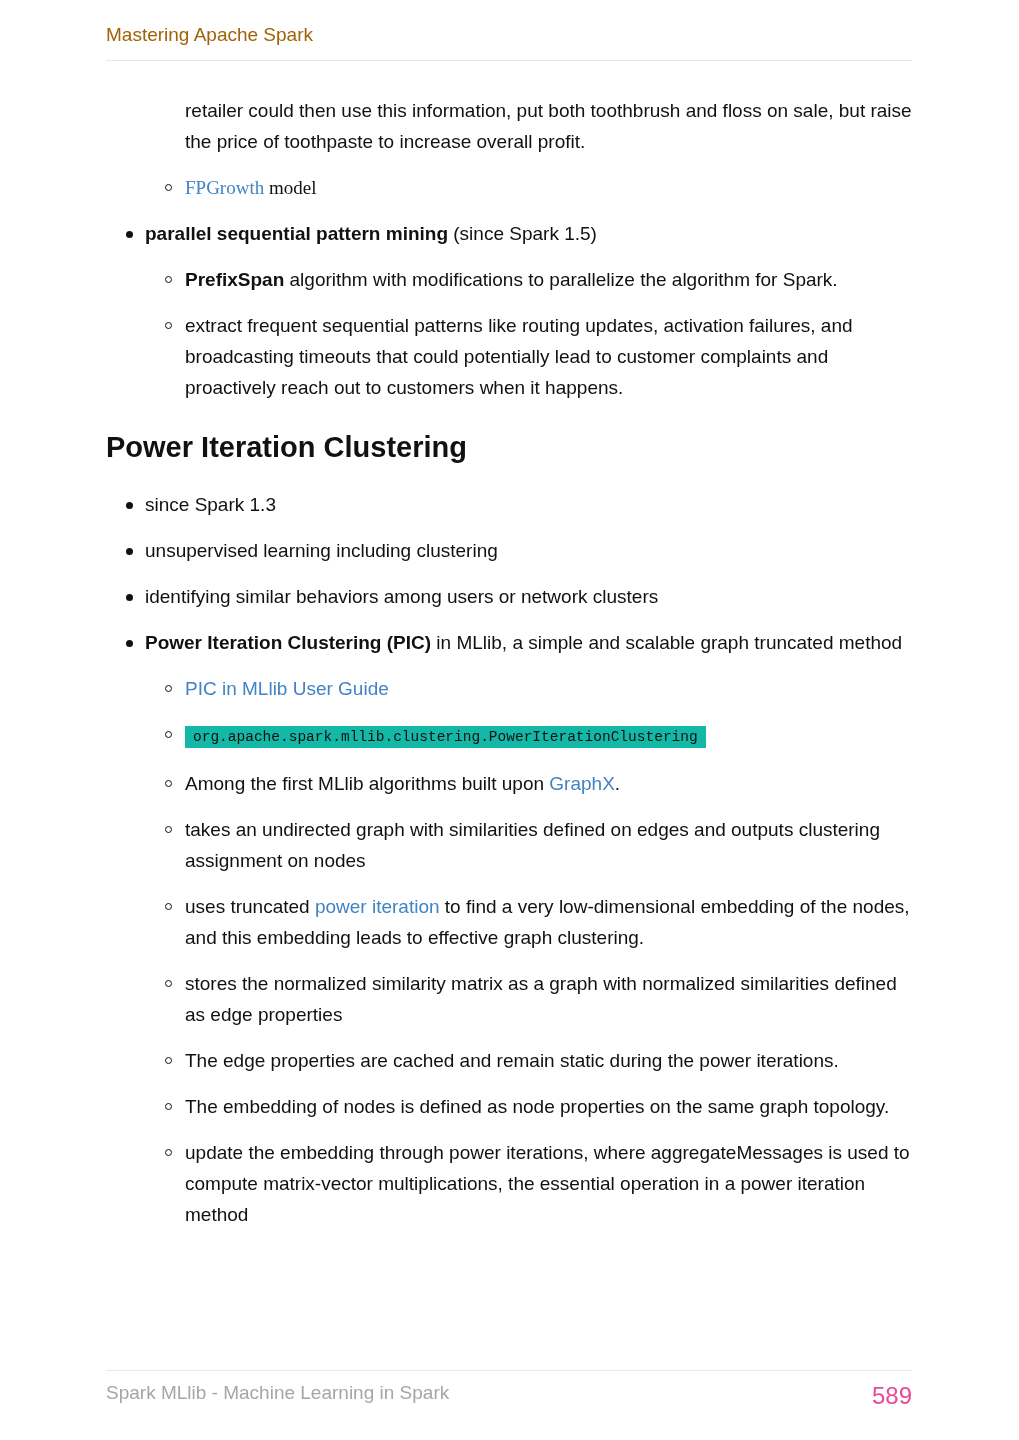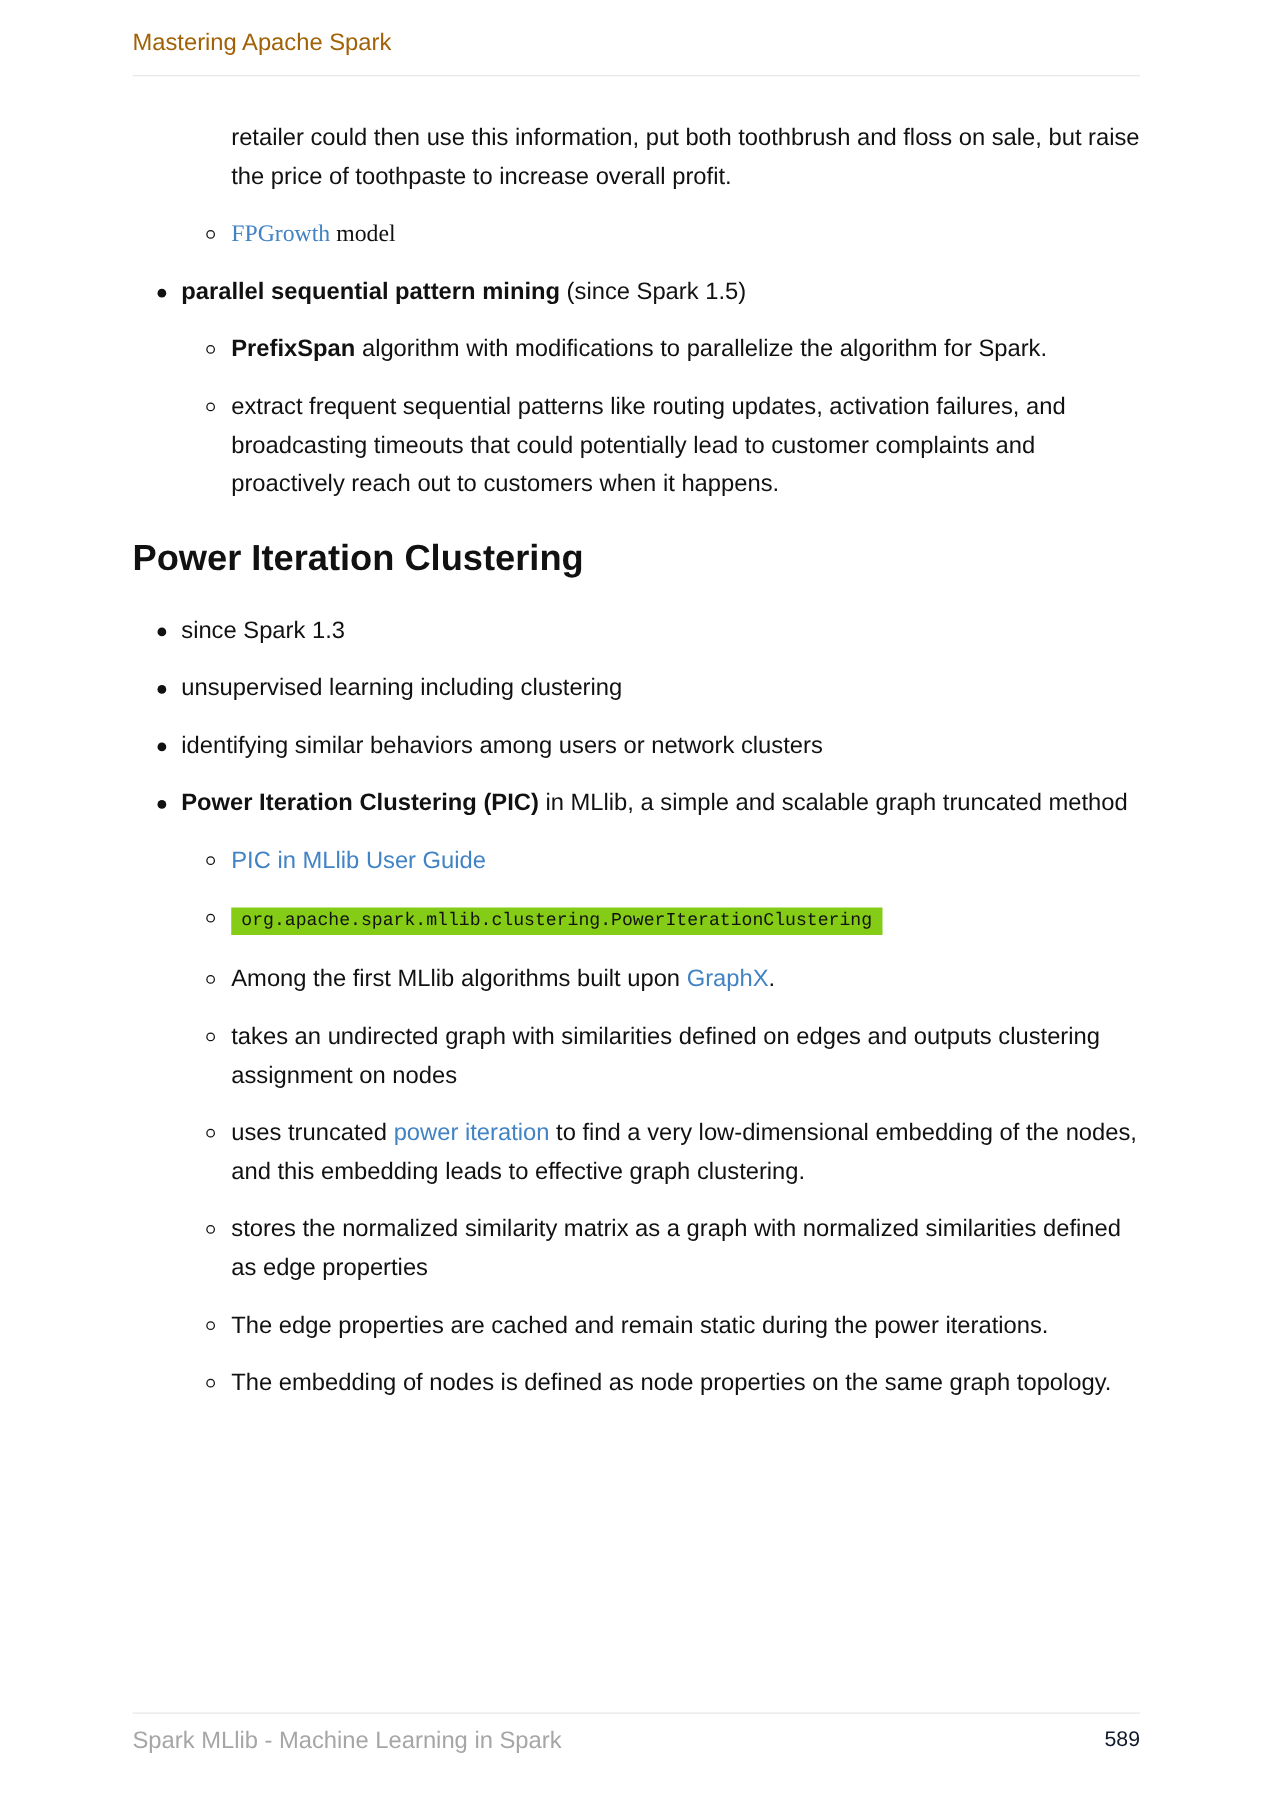--- a/index.html
+++ b/index.html
@@ -1,36 +1,36 @@
 <!DOCTYPE html>
 <html><head>
 <meta charset="utf-8">
 <style>
   html, body { margin:0; padding:0; background:#fff; }
   body { width:1019px; height:1440px; position:relative; font-family:"Liberation Sans", sans-serif; color:#111; overflow:hidden; }
   .header { position:absolute; left:106px; top:24px; width:806px; font-size:19px; color:#a16207; }
   .hr-top { position:absolute; left:106px; top:60px; width:806px; height:1px; background:#e8e8e8; }
   .hr-bot { position:absolute; left:106px; top:1370px; width:806px; height:1px; background:#e8e8e8; }
   .footer-left { position:absolute; left:106px; top:1382px; font-size:19px; color:#a6a6a6;text-align:right; }
-  .footer-right { position:absolute; right:107px; top:1382px; font-size:17px; color:#0f172a; }
+  .footer-right { position:absolute; right:107px; top:1382px; font-size:24px; color:#ec4899; }
   .content { position:absolute; left:106px; top:95px; width:806px; font-size:19px; line-height:31px; }
   p { margin:0; }
   ul { margin:0; padding:0; list-style:none; }
   li { position:relative; }
   .l1 > li { padding-left:39px; margin-bottom:15px; }
   .l1 > li::before { content:""; position:absolute; left:20px; top:13px; width:7px; height:7px; border-radius:50%; background:#111; }
   .l2 { margin-top:15px; }
   .l2 > li { padding-left:40px; margin-bottom:15px; }
   .l2 > li::before { content:""; position:absolute; left:20px; top:12px; width:5px; height:5px; border-radius:50%; border:1.5px solid #111; }
   .l2 > li:last-child { margin-bottom:0; }
   .cont { padding-left:79px; margin-bottom:15px; }
   a { color:#4183c4; text-decoration:none; }
   b { font-weight:bold; }
   h2 { font-size:29px; font-weight:bold; margin:26px 0 24px 0; line-height:36px; }
-  code { font-family:"Liberation Mono", monospace; font-size:14.5px; background:#84cc16; padding:3px 8px; }
+  code { font-family:"Liberation Mono", monospace; font-size:14.5px; background:#14b8a6; padding:3px 8px; }
 </style>
 </head>
 <body>
 
 <div class="header">Mastering Apache Spark</div>
 <div class="hr-top"></div>
 
 <div class="content">
   <p class="cont">retailer could then use this information, put both toothbrush and floss on sale, but raise the price of toothpaste to increase overall profit.</p>
   <ul class="l2" style="margin-top:0; margin-left:0;">
@@ -57,20 +57,21 @@
       <b>Power Iteration Clustering (PIC)</b><span> in MLlib, a simple and scalable graph truncated method</span>
       <ul class="l2">
         <li><a href="#">PIC in MLlib User Guide</a></li>
         <li><code>org.apache.spark.mllib.clustering.PowerIterationClustering</code></li>
         <li><span>Among the first MLlib algorithms built upon </span><a href="#">GraphX</a><span>.</span></li>
         <li>takes an undirected graph with similarities defined on edges and outputs clustering assignment on nodes</li>
         <li><span>uses truncated </span><a href="#">power iteration</a><span> to find a very low-dimensional embedding of the nodes, and this embedding leads to effective graph clustering.</span></li>
         <li>stores the normalized similarity matrix as a graph with normalized similarities defined as edge properties</li>
         <li>The edge properties are cached and remain static during the power iterations.</li>
         <li>The embedding of nodes is defined as node properties on the same graph topology.</li>
+        <li>update the embedding through power iterations, where aggregateMessages is used to compute matrix-vector multiplications, the essential operation in a power iteration method</li>
       </ul>
     </li>
   </ul>
 </div>
 
 <div class="hr-bot"></div>
 <div class="footer-left">Spark MLlib - Machine Learning in Spark</div>
 <div class="footer-right">589</div>
 
 </body></html>

